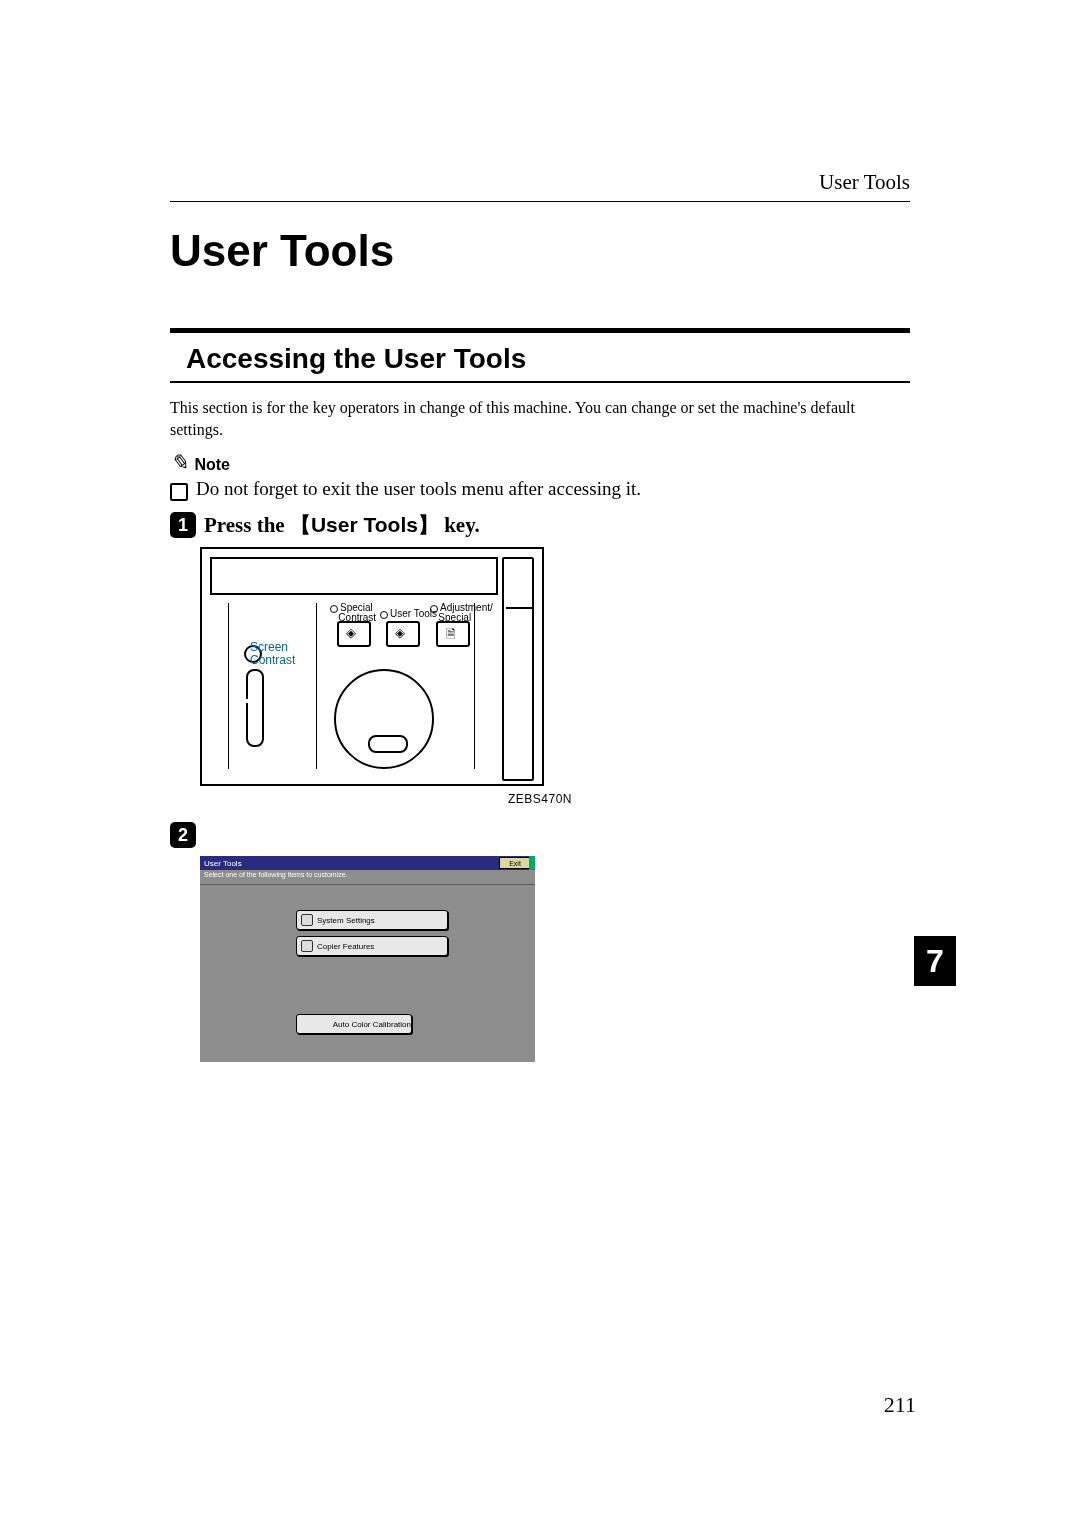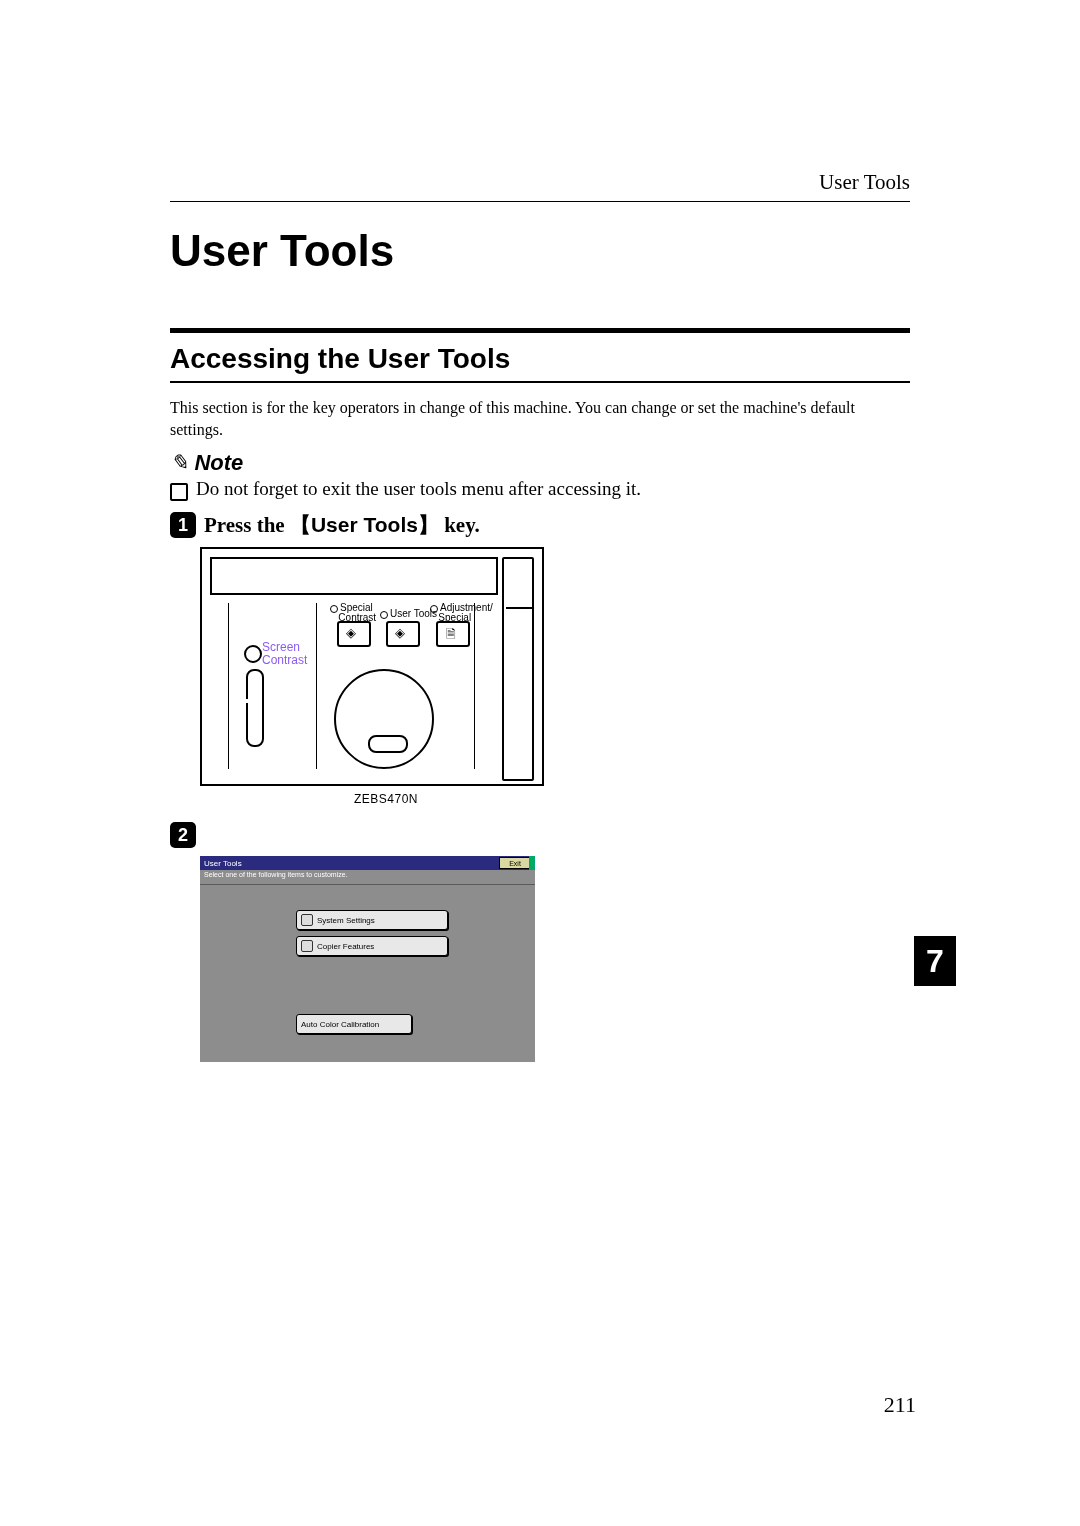--- a/index.html
+++ b/index.html
@@ -39,21 +39,21 @@
   }
   .thick-hr {
     border: none;
     border-top: 5px solid #000;
     margin: 52px 0 10px 0;
   }
   .subtitle {
     font-family: Arial, Helvetica, sans-serif;
     font-weight: 700;
     font-size: 28px;
-    margin: 0 0 6px 0;
+    margin: 0 0 6px 16px;
   }
   .thin-after-sub-hr {
     border: none;
     border-top: 2px solid #000;
     margin: 0 0 14px 0;
   }
   .body-text {
     font-size: 16px;
     line-height: 1.35;
     margin: 0 0 10px 0;
@@ -65,22 +65,21 @@
     margin: 6px 0 2px 0;
   }
   .note-icon {
     font-style: italic;
     font-size: 22px;
     font-family: "Times New Roman", serif;
   }
   .note-label {
     font-family: Arial, Helvetica, sans-serif;
     font-weight: 700;
-    font-size: 22px;
-    font-style: italic;
+    font-size: 16px;
   }
   .bullet-line {
     font-size: 19px;
     display: flex;
     gap: 8px;
     margin: 0 0 10px 0;
   }
   .bullet-mark {
     display: inline-block;
     width: 14px;
@@ -138,25 +137,25 @@
     border: 2px solid #000;
     border-radius: 2px;
   }
   .panel-diagram .side-mid-line {
     position: absolute;
     right: 8px; top: 58px; width: 28px; height: 0;
     border-top: 2px solid #000;
   }
   .panel-diagram .contrast-label {
     position: absolute;
-    left: 60px;
+    left: 48px;
     top: 92px;
     font-size: 12px;
     font-family: Arial, Helvetica, sans-serif;
-    color: #8b5cf6;
+    color: #0369a1;
     line-height: 1.05;
   }
   .panel-diagram .contrast-icon {
     position: absolute;
     left: 42px; top: 96px;
     width: 14px; height: 14px; border: 2px solid #000; border-radius: 50%;
   }
   .panel-diagram .contrast-slider {
     position: absolute;
     left: 44px; top: 120px; width: 14px; height: 74px;
@@ -219,21 +218,21 @@
     top: 54px;
     width: 0;
     height: 166px;
     border-left: 1.5px solid #000;
   }
   .panel-diagram .divider.d1 { left: 26px; }
   .panel-diagram .divider.d2 { left: 114px; }
   .panel-diagram .divider.d3 { left: 272px; }
   .diagram-tag {
     font-size: 12px;
-    text-align: center;
+    text-align: right;
     width: 372px;
     margin: 2px 0 16px 30px;
     font-family: Arial, Helvetica, sans-serif;
     letter-spacing: 0.5px;
   }
 
   .screenshot {
     width: 335px;
     height: 206px;
     margin: 8px 0 0 30px;
@@ -276,21 +275,21 @@
     padding-left: 4px;
     box-shadow: 1px 1px 0 #000;
     gap: 4px;
   }
   .screenshot .btn .ico {
     width: 10px; height: 10px; display: inline-block;
     border: 1px solid #333; border-radius: 2px; background: #ddd;
   }
   .screenshot .btn.ss { left: 96px; top: 54px; }
   .screenshot .btn.cf { left: 96px; top: 80px; }
-  .screenshot .btn.acc { left: 96px; top: 158px; width: 110px; }
+  .screenshot .btn.acc { left: 96px; top: 158px; width: 110px; justify-content: flex-end; }
   .screenshot .corner {
     position: absolute; right: 0; top: 0; width: 6px; height: 14px; background: #0a6;
   }
 
   .side-tab {
     position: absolute;
     right: 124px;
     top: 936px;
     width: 42px;
     height: 50px;

